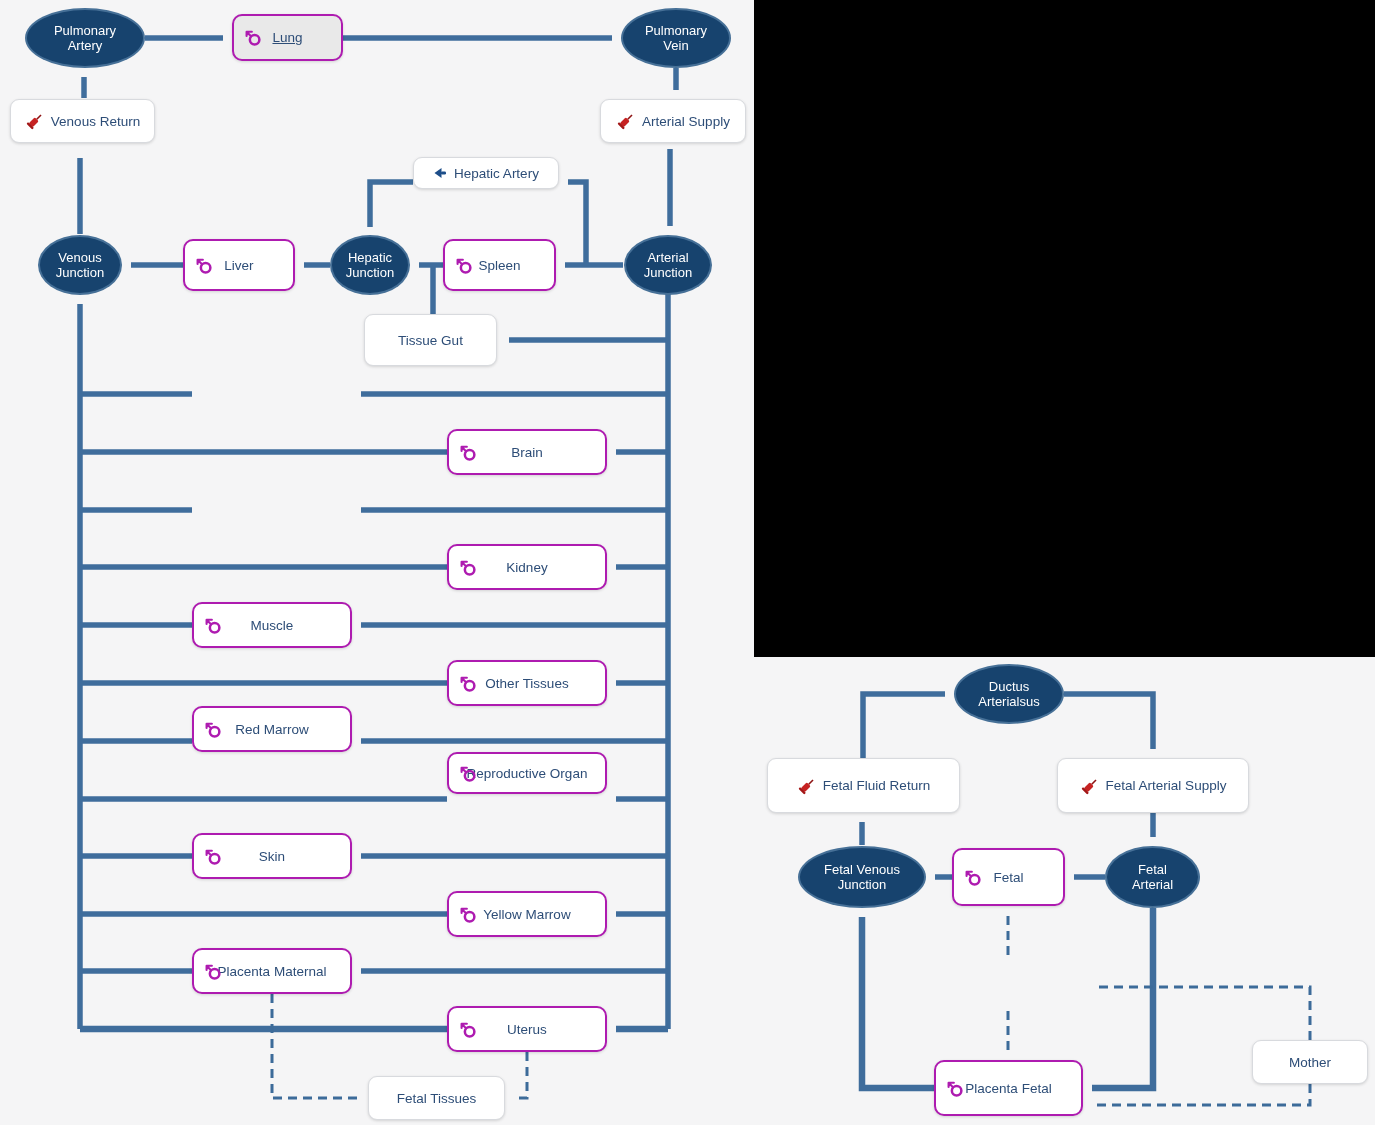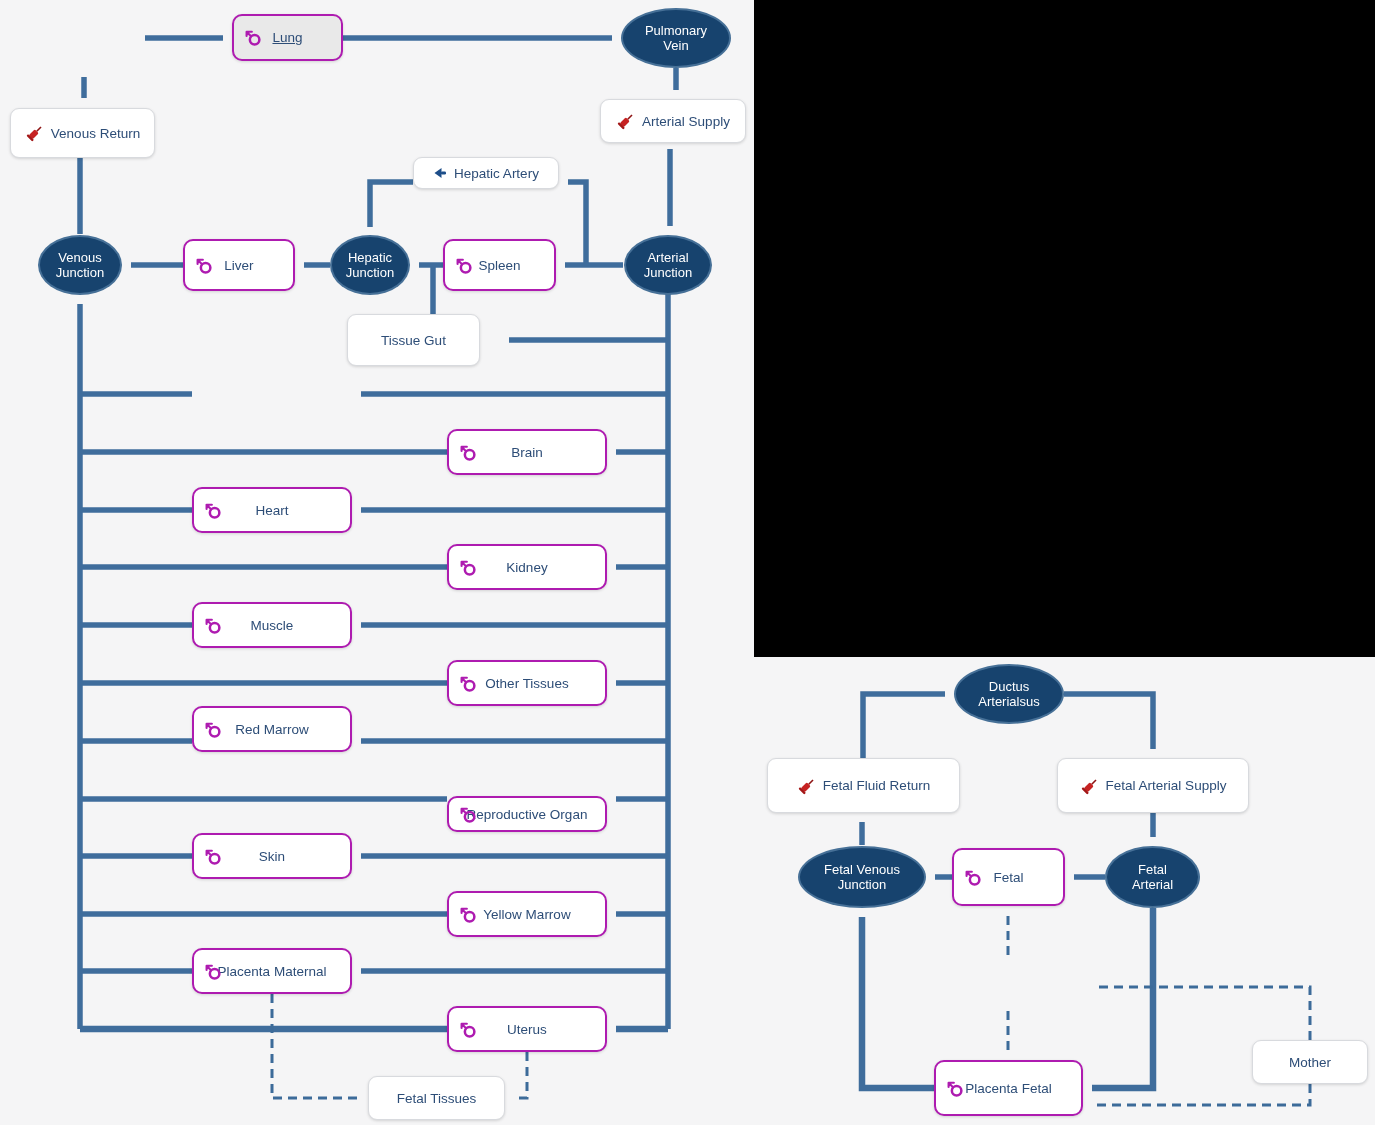--- a/index.html
+++ b/index.html
@@ -106,20 +106,23 @@
     <path class="et" d="M934 1088 H862 V917" marker-end="url(#ah)"></path>
 
     <path class="d" d="M272 994 V1098 H358" marker-end="url(#ahd)"></path>
     <path class="d" d="M527 1052 V1098 H515" marker-end="url(#ahd)"></path>
     <path class="d" d="M1008 955 V915" marker-end="url(#ahd)"></path>
     <path class="d" d="M1008 1011 V1051" marker-end="url(#ahd)"></path>
     <path class="d" d="M1310 1040 V987 H1093" marker-end="url(#ahd)"></path>
     <path class="d" d="M1310 1084 V1105 H1093" marker-end="url(#ahd)"></path>
   </svg>
 
+  <div class="node ell" style="left:25px;top:8px;width:120px;height:60px">
+      <span>Pulmonary Artery</span>
+    </div>
   <div class="node ell" style="left:621px;top:8px;width:110px;height:60px">
       <span>Pulmonary Vein</span>
     </div>
   <div class="node ell" style="left:38px;top:235px;width:84px;height:60px;padding:0 4px">
       <span>Venous Junction</span>
     </div>
   <div class="node ell" style="left:330px;top:235px;width:80px;height:60px;padding:0 4px">
       <span>Hepatic Junction</span>
     </div>
   <div class="node ell" style="left:624px;top:235px;width:88px;height:60px;padding:0 4px">
@@ -136,21 +139,21 @@
     </div>
 
   <div class="node box obox gray" style="left:232px;top:14px;width:111px;height:47px">
     <svg class="oicon" viewBox="0 0 18 18">
         <circle cx="11" cy="11.2" r="4.5"></circle>
         <path d="M7.8 8 L3.4 3.6 M3.4 3.6 H8.4 M3.4 3.6 V7.6"></path>
       </svg>
     <span class="lbl">Lung</span>
   </div>
 
-  <div class="node box plain row" style="left:10px;top:108px;width:145px;height:50px">
+  <div class="node box plain row" style="left:10px;top:99px;width:145px;height:44px">
     <svg class="syr" viewBox="0 0 20 20">
         <g transform="rotate(45 10 10)">
           <line x1="10" y1="1.5" x2="10" y2="7.5" stroke="#8e1414" stroke-width="1.6"></line>
           <rect x="7.2" y="7.5" width="5.6" height="8.5" rx="1.4" fill="#c62222"></rect>
           <rect x="5.8" y="15.6" width="8.4" height="2.4" rx="1.2" fill="#a31818"></rect>
         </g>
       </svg>
     <span>Venous Return</span>
   </div>
   <div class="node box plain row" style="left:600px;top:99px;width:146px;height:44px">
@@ -179,38 +182,31 @@
     <span class="lbl">Liver</span>
   </div>
   <div class="node box obox" style="left:443px;top:239px;width:113px;height:52px">
     <svg class="oicon" viewBox="0 0 18 18">
         <circle cx="11" cy="11.2" r="4.5"></circle>
         <path d="M7.8 8 L3.4 3.6 M3.4 3.6 H8.4 M3.4 3.6 V7.6"></path>
       </svg>
     <span class="lbl">Spleen</span>
   </div>
 
-  <div class="node box plain" style="left:347px;top:314px;width:133px;height:52px">
+  <div class="node box plain" style="left:364px;top:314px;width:133px;height:52px">
     <span>Tissue Gut</span>
   </div>
 
   <div class="node box obox" style="left:447px;top:429px;width:160px;height:46px">
     <svg class="oicon" viewBox="0 0 18 18">
         <circle cx="11" cy="11.2" r="4.5"></circle>
         <path d="M7.8 8 L3.4 3.6 M3.4 3.6 H8.4 M3.4 3.6 V7.6"></path>
       </svg>
     <span class="lbl">Brain</span>
   </div>
-  <div class="node box obox" style="left:192px;top:487px;width:160px;height:46px">
-    <svg class="oicon" viewBox="0 0 18 18">
-        <circle cx="11" cy="11.2" r="4.5"></circle>
-        <path d="M7.8 8 L3.4 3.6 M3.4 3.6 H8.4 M3.4 3.6 V7.6"></path>
-      </svg>
-    <span class="lbl">Heart</span>
-  </div>
   <div class="node box obox" style="left:447px;top:544px;width:160px;height:46px">
     <svg class="oicon" viewBox="0 0 18 18">
         <circle cx="11" cy="11.2" r="4.5"></circle>
         <path d="M7.8 8 L3.4 3.6 M3.4 3.6 H8.4 M3.4 3.6 V7.6"></path>
       </svg>
     <span class="lbl">Kidney</span>
   </div>
   <div class="node box obox" style="left:192px;top:602px;width:160px;height:46px">
     <svg class="oicon" viewBox="0 0 18 18">
         <circle cx="11" cy="11.2" r="4.5"></circle>
@@ -225,21 +221,21 @@
       </svg>
     <span class="lbl">Other Tissues</span>
   </div>
   <div class="node box obox" style="left:192px;top:706px;width:160px;height:46px">
     <svg class="oicon" viewBox="0 0 18 18">
         <circle cx="11" cy="11.2" r="4.5"></circle>
         <path d="M7.8 8 L3.4 3.6 M3.4 3.6 H8.4 M3.4 3.6 V7.6"></path>
       </svg>
     <span class="lbl">Red Marrow</span>
   </div>
-  <div class="node box obox" style="left:447px;top:796px;width:160px;height:36px">
+  <div class="node box obox" style="left:447px;top:752px;width:160px;height:42px">
     <svg class="oicon" viewBox="0 0 18 18">
         <circle cx="11" cy="11.2" r="4.5"></circle>
         <path d="M7.8 8 L3.4 3.6 M3.4 3.6 H8.4 M3.4 3.6 V7.6"></path>
       </svg>
     <span class="lbl">Reproductive Organ</span>
   </div>
   <div class="node box obox" style="left:192px;top:833px;width:160px;height:46px">
     <svg class="oicon" viewBox="0 0 18 18">
         <circle cx="11" cy="11.2" r="4.5"></circle>
         <path d="M7.8 8 L3.4 3.6 M3.4 3.6 H8.4 M3.4 3.6 V7.6"></path>

